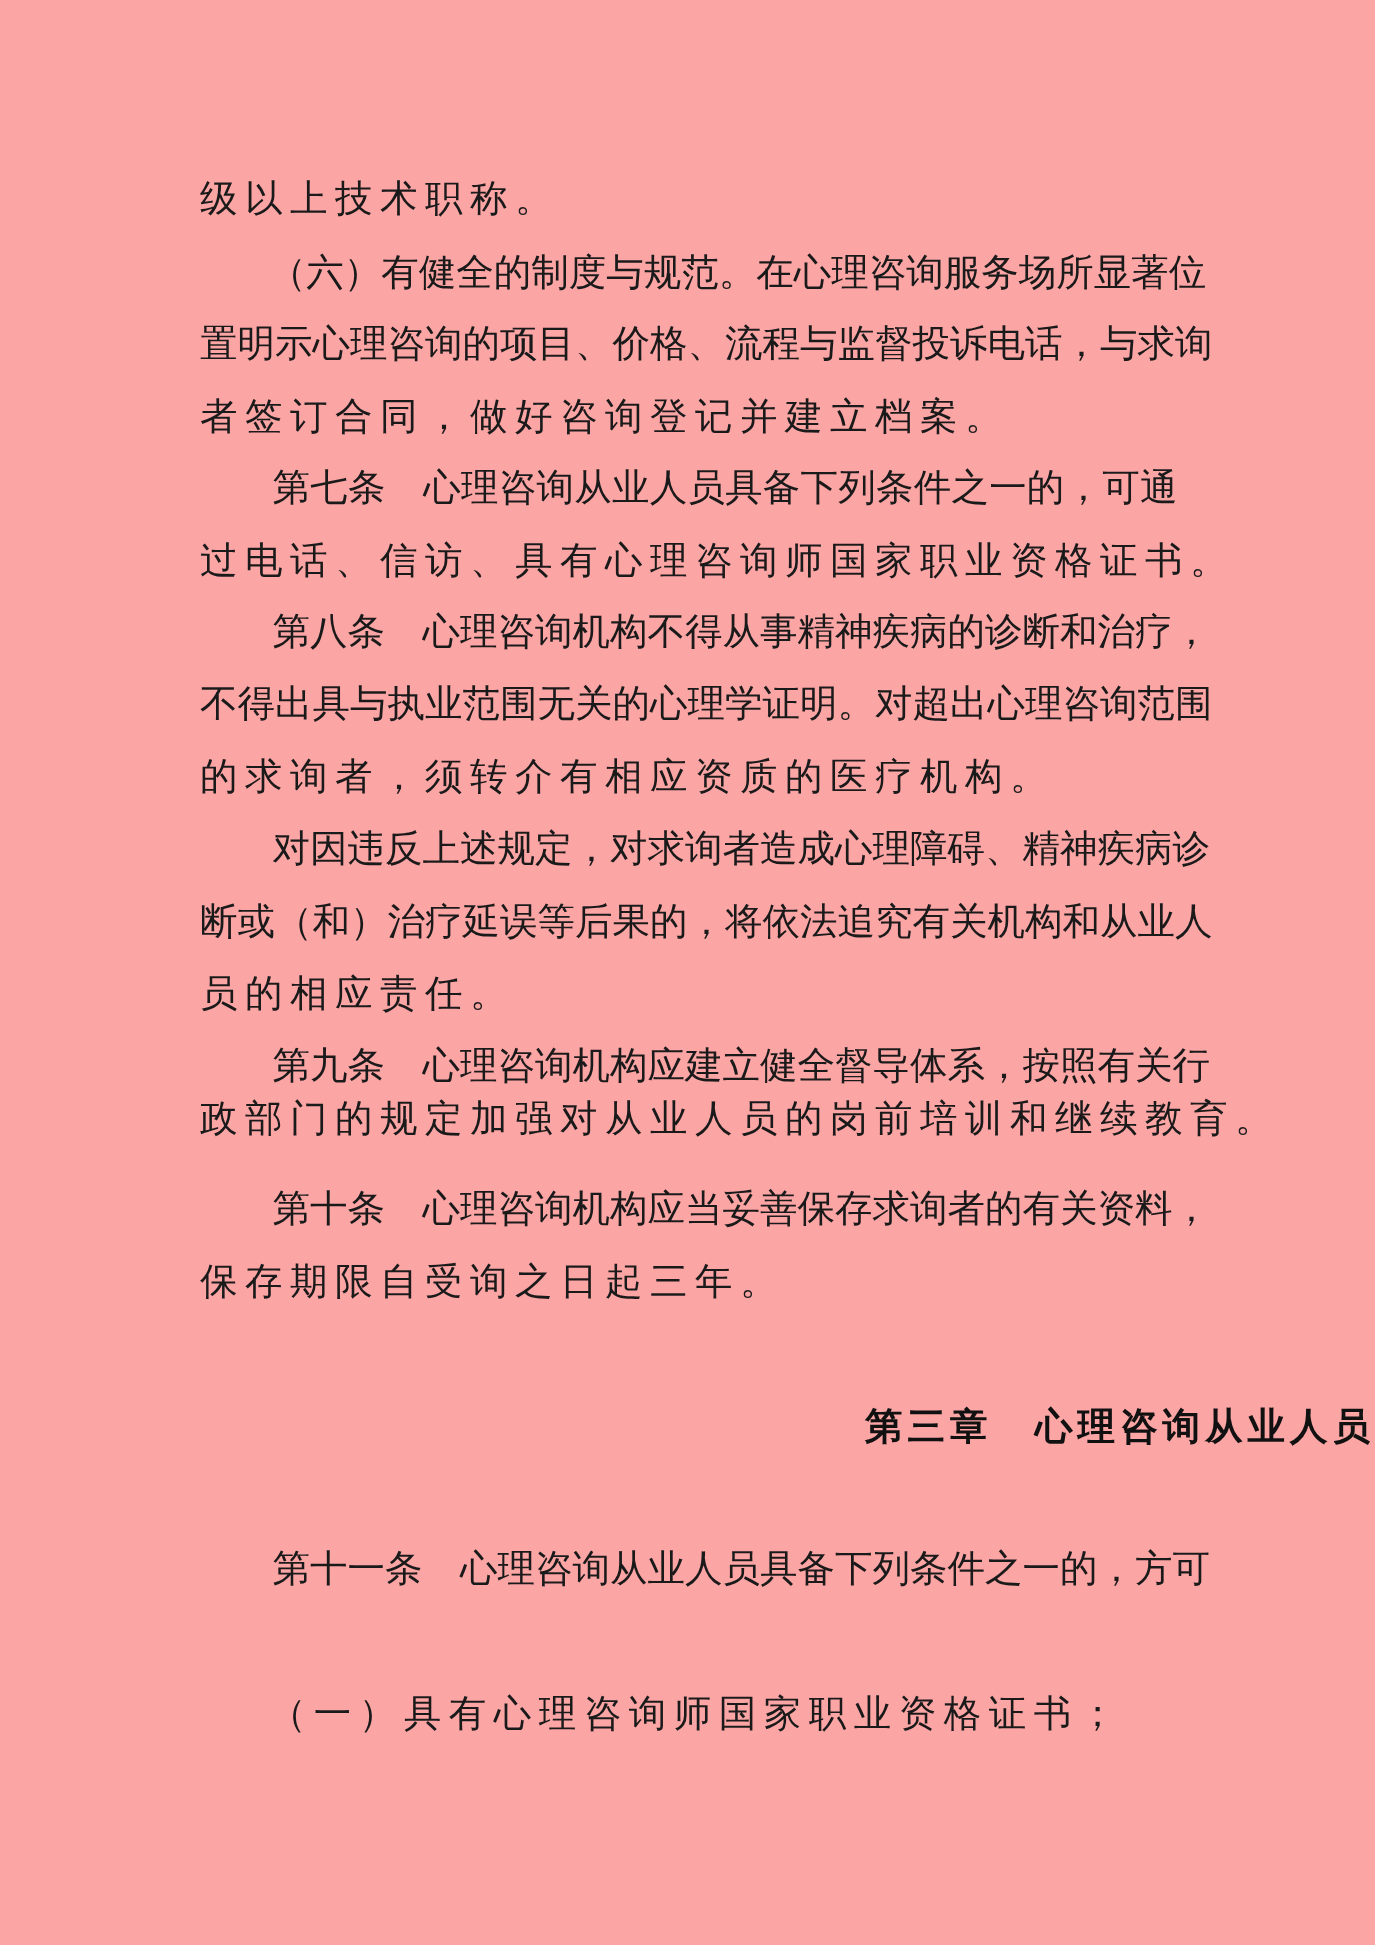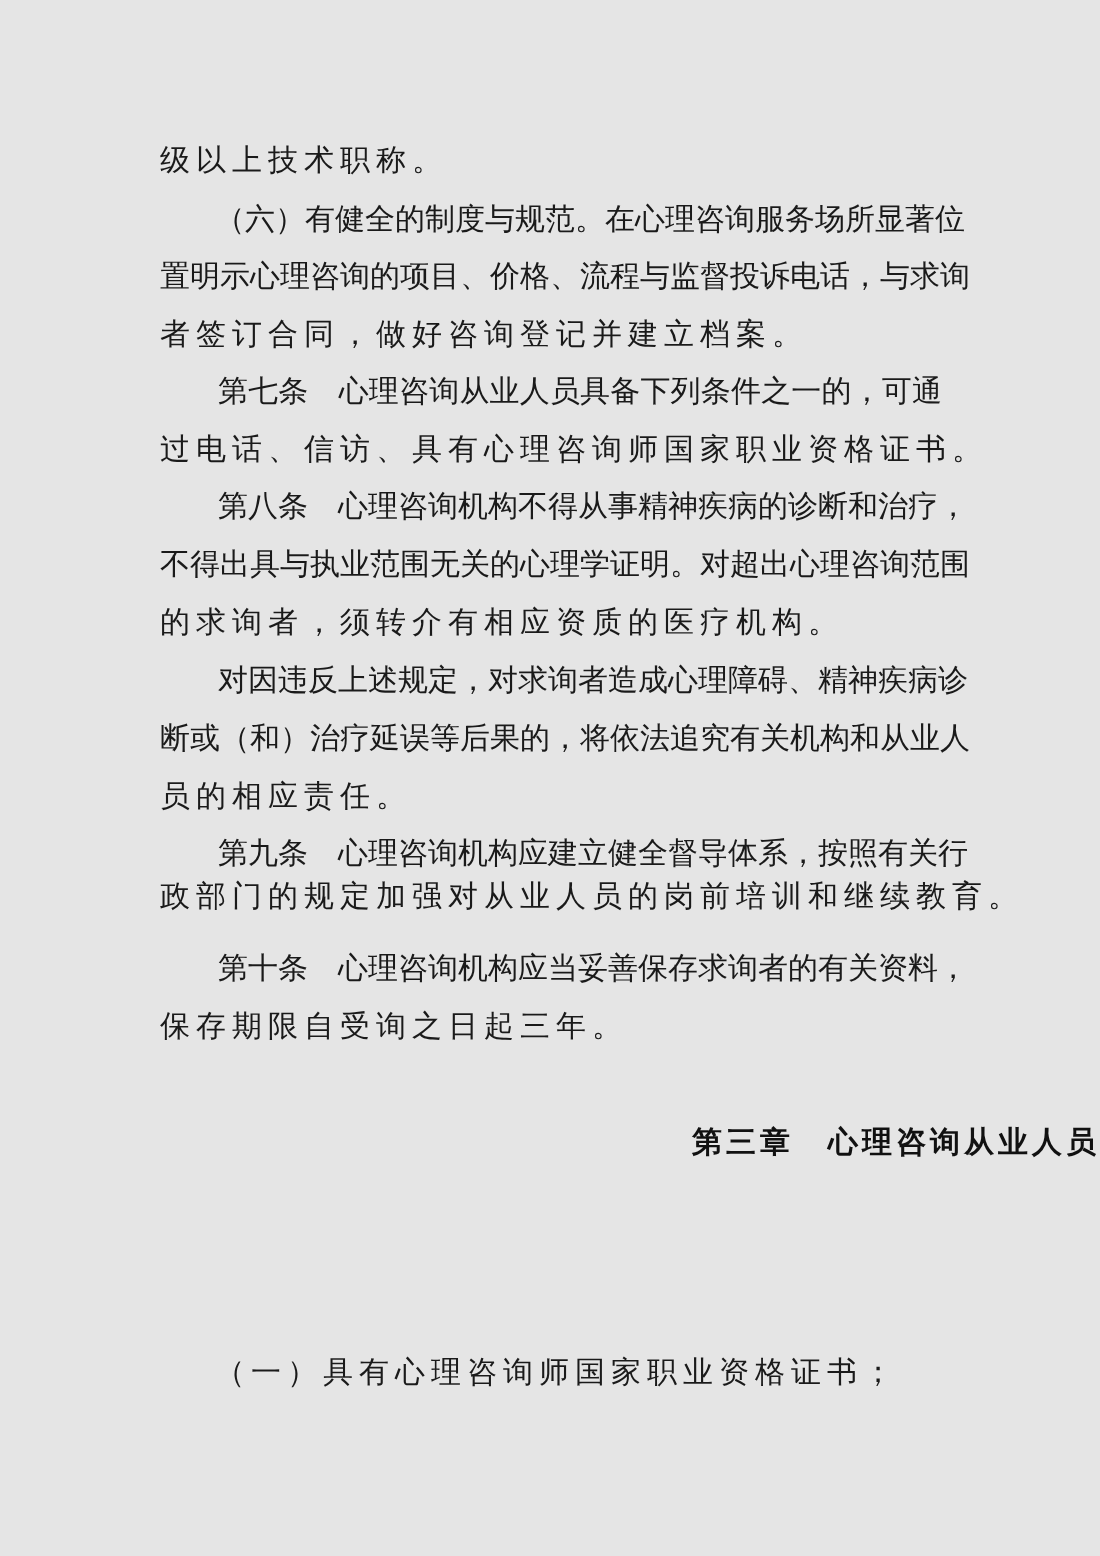--- a/index.html
+++ b/index.html
@@ -1,17 +1,17 @@
 <!DOCTYPE html>
 <html><head>
 <meta charset="utf-8">
 <style>
   html, body { margin: 0; padding: 0; background: #ffffff; }
   body { width: 1100px; height: 1556px; position: relative; overflow: hidden; }
-  .page { position: absolute; left: 0; top: 0; width: 1100px; height: 1556px; background: #e5e5e5; }
+  .page { position: absolute; left: 0; top: 0; width: 1100px; height: 1556px; background: #fca5a5; }
   .line {
     position: absolute;
     left: 160px;
     width: 782px;
     height: 40px;
     line-height: 40px;
     font-family: "DejaVu Serif", "Liberation Serif", serif;
     font-size: 30px;
     color: #1a1a1a;
     white-space: nowrap;
@@ -56,15 +56,16 @@
   <div class="line last" style="top:776px">员的相应责任。</div>
 
   <div class="line indent" style="top:833px">第九条　心理咨询机构应建立健全督导体系，按照有关行</div>
   <div class="line last" style="top:876px">政部门的规定加强对从业人员的岗前培训和继续教育。</div>
 
   <div class="line indent" style="top:948px">第十条　心理咨询机构应当妥善保存求询者的有关资料，</div>
   <div class="line last" style="top:1006px">保存期限自受询之日起三年。</div>
 
   <div class="heading">第三章　心理咨询从业人员</div>
 
+  <div class="line indent" style="top:1236px">第十一条　心理咨询从业人员具备下列条件之一的，方可</div>
   <div class="line last" style="top:1352px; left:215px; width:727px">（一）具有心理咨询师国家职业资格证书；</div>
 
 </div>
 
 </body></html>

